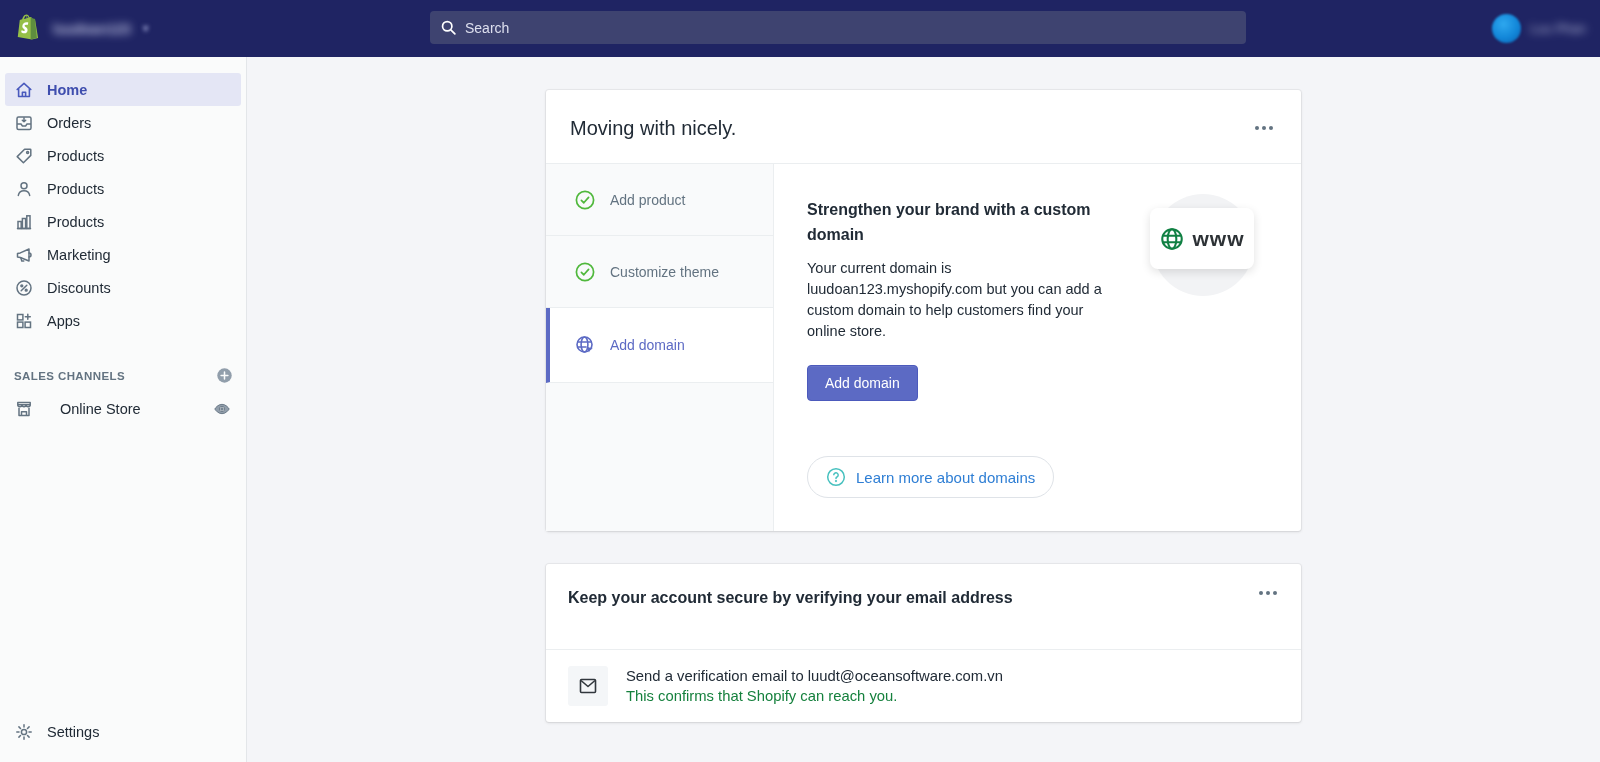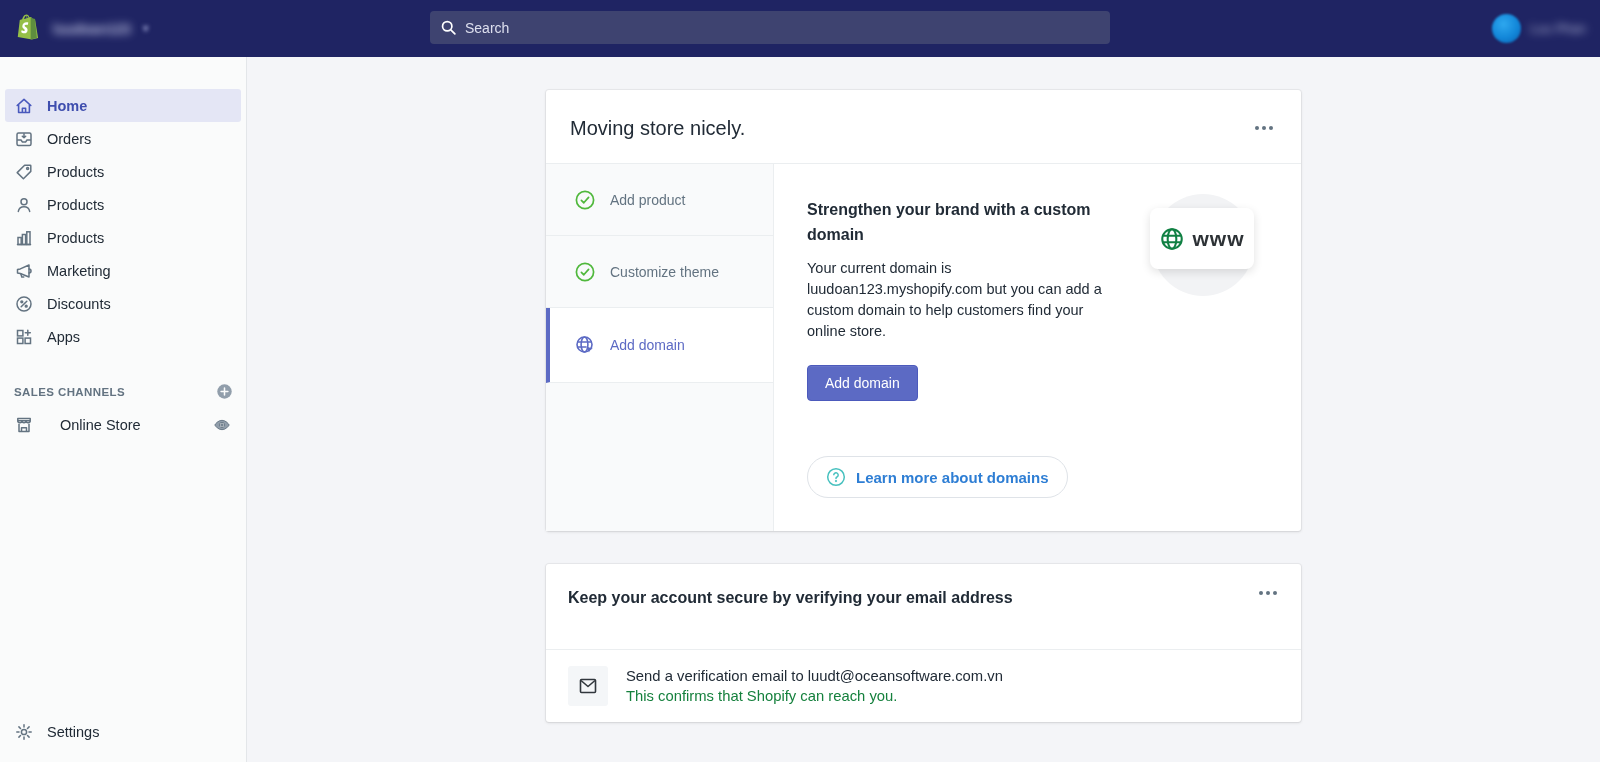--- a/index.html
+++ b/index.html
@@ -11,41 +11,41 @@
   
   .topbar {
     height:57px; background:#1f2463; display:flex; align-items:center;
     padding:0 14px; position:relative;
   }
   .store-switcher { display:flex; align-items:center; gap:10px; cursor:pointer; width:420px; }
   .shopify-logo { width:29px; height:32px; }
   .store-name { color:#cfd3ef; font-size:14px; font-weight:bold; filter:blur(4px); opacity:.9; }
   .caret { color:#9aa0cf; font-size:10px; filter:blur(2px); }
   .search-wrap {
-    position:absolute; left:430px; top:11px; width:680px; height:33px;
+    position:absolute; left:430px; top:11px; width:816px; height:33px;
     background:#3e4370; border-radius:4px; display:flex; align-items:center; padding:16px 10px; gap:8px;
   }
   .search-wrap input {
     flex:1; background:transparent; border:none; outline:none; color:#fff; font-size:14px;
     font-family:inherit;
   }
   .search-wrap input::placeholder { color:#e6e8f5; opacity:.95; }
   .topbar-user { margin-left:auto; display:flex; align-items:center; gap:9px; cursor:pointer; }
   .avatar {
     width:29px; height:29px; border-radius:50%;
     background:radial-gradient(circle at 40% 35%, #2ea8ef 0%, #1286d8 55%, #0a5fae 100%);
     filter:blur(1px);
   }
   .user-name { color:#cdd1ea; font-size:13px; filter:blur(4px); opacity:.85; }
 
   
   .shell { display:flex; height:705px; }
   .sidebar {
     width:247px; background:#fafbfb; border-right:1px solid #e3e6e9;
-    display:flex; flex-direction:column; padding:32px 5px 14px;
+    display:flex; flex-direction:column; padding:16px 5px 14px;
   }
   .nav-item {
     display:flex; align-items:center; gap:13px; height:33px; padding:0 8px 0 9px;
     border-radius:3px; cursor:pointer; color:#212b36; font-size:14.5px;
   }
   .nav-item .ic { width:20px; height:20px; flex:none; display:flex; align-items:center; justify-content:center; }
   .nav-item svg { stroke:#637381; }
   .nav-item.active { background:#e4e6f5; color:#3f4eae; font-weight:bold; }
   .nav-item.active svg { stroke:#4959bd; }
   .sc-header {
@@ -84,21 +84,21 @@
   .panel-heading { font-size:16px; font-weight:bold; max-width:300px; line-height:25px; color:#212b36; }
   .panel-body { margin-top:11px; max-width:305px; line-height:21px; font-size:14.5px; color:#212b36; }
   .btn-primary {
     margin-top:23px; display:inline-block; background:#5c6ac4; border:1px solid #4c5abc;
     color:#fff; font-size:14px; padding:9px 17px; border-radius:4px; cursor:pointer;
     box-shadow:inset 0 1px 0 #6774c8; font-family:inherit;
   }
   .help-pill {
     margin-top:55px; display:inline-flex; align-items:center; gap:10px;
     border:1px solid #dfe3e8; border-radius:22px; padding:10px 18px; cursor:pointer;
-    background:#fff; font-size:15px; color:#2e7ed4;font-weight:bold;
+    background:#fff; font-size:15px; color:#2e7ed4;
   }
   .illus { position:absolute; top:30px; right:47px; width:102px; height:102px; }
   .illus-circle { position:absolute; inset:0; border-radius:50%; background:#f2f3f5; }
   .illus-card {
     position:absolute; left:-2px; top:14px; width:104px; height:61px; background:#fff;
     border-radius:8px; box-shadow:0 3px 10px rgba(0,0,0,.12);
     display:flex; align-items:center; justify-content:center; gap:7px;
   }
   .illus-www { font-size:21px; font-weight:bold; color:#2d3236; letter-spacing:1px; }
 
@@ -269,21 +269,21 @@
 
   <main class="main">
 
     <section class="card setup-card">
       <div class="dots-menu" style="top:32px">
         <i></i>
           <i></i>
           <i></i>
       </div>
       <div class="card-header">
-        <h2 class="card-title">Moving store nicely.</h2>
+        <h2 class="card-title">Moving with nicely.</h2>
       </div>
       <div class="setup-body">
         <div class="steps-col">
           <div class="step">
             <span class="ic">
               <svg width="22" height="22" viewBox="0 0 22 22" fill="none" stroke="#50b83c" stroke-width="1.7">
                 <circle cx="11" cy="11" r="8.6"></circle>
                 <path d="M7.4 11.4l2.4 2.4 4.8-5.4" stroke-linecap="round" stroke-linejoin="round"></path>
               </svg>
             </span>

